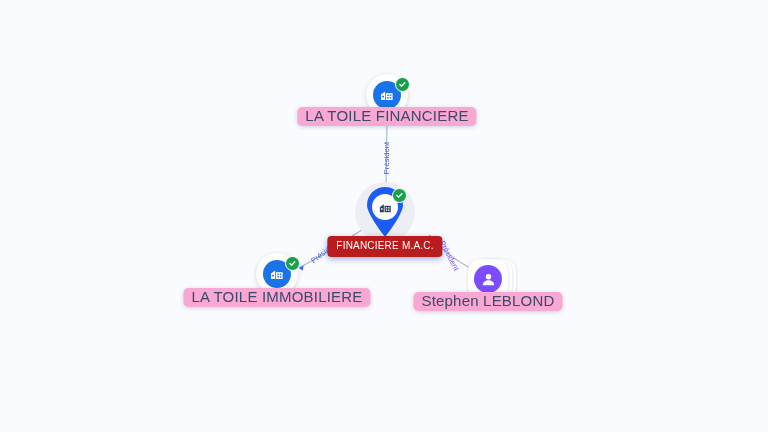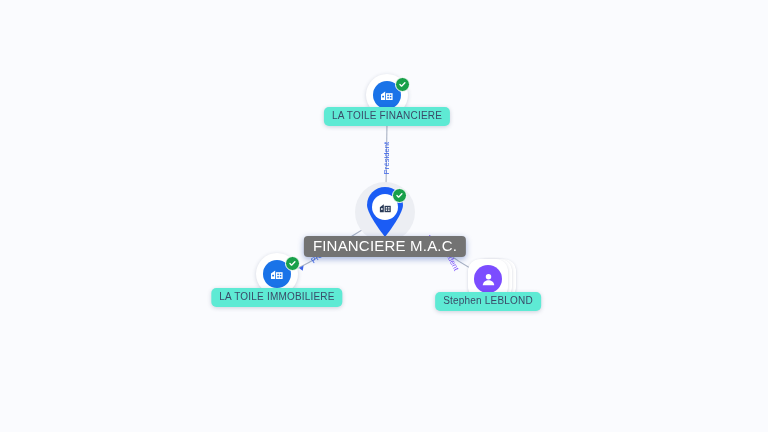--- a/index.html
+++ b/index.html
@@ -128,33 +128,33 @@
     align-items: center;
     justify-content: center;
   }
   .person-node .avatar svg { display: block; }
 
   
   .label {
     position: absolute;
     transform: translateX(-50%);
     white-space: nowrap;
-    background: #5eead4;
+    background: #f9a8d4;
     color: #3a4a68;
-    font-size: 10px;
+    font-size: 15px;
     letter-spacing: 0.2px;
     padding: 3px 8px 4px 8px;
     border-radius: 5px;
     box-shadow: 0 1px 4px rgba(40,55,95,0.22);
     line-height: 12px;
   }
   .label.selected {
-    background: #737373;
+    background: #b91c1c;
     color: #ffffff;
-    font-size: 15px;
+    font-size: 10px;
     padding: 4px 9px 5px 9px;
     border-radius: 4px;
     box-shadow: 0 2px 6px rgba(20,60,160,0.40);
     z-index: 30;
   }
   .label.person {
     color: #3a4a68;
   }
 
   

